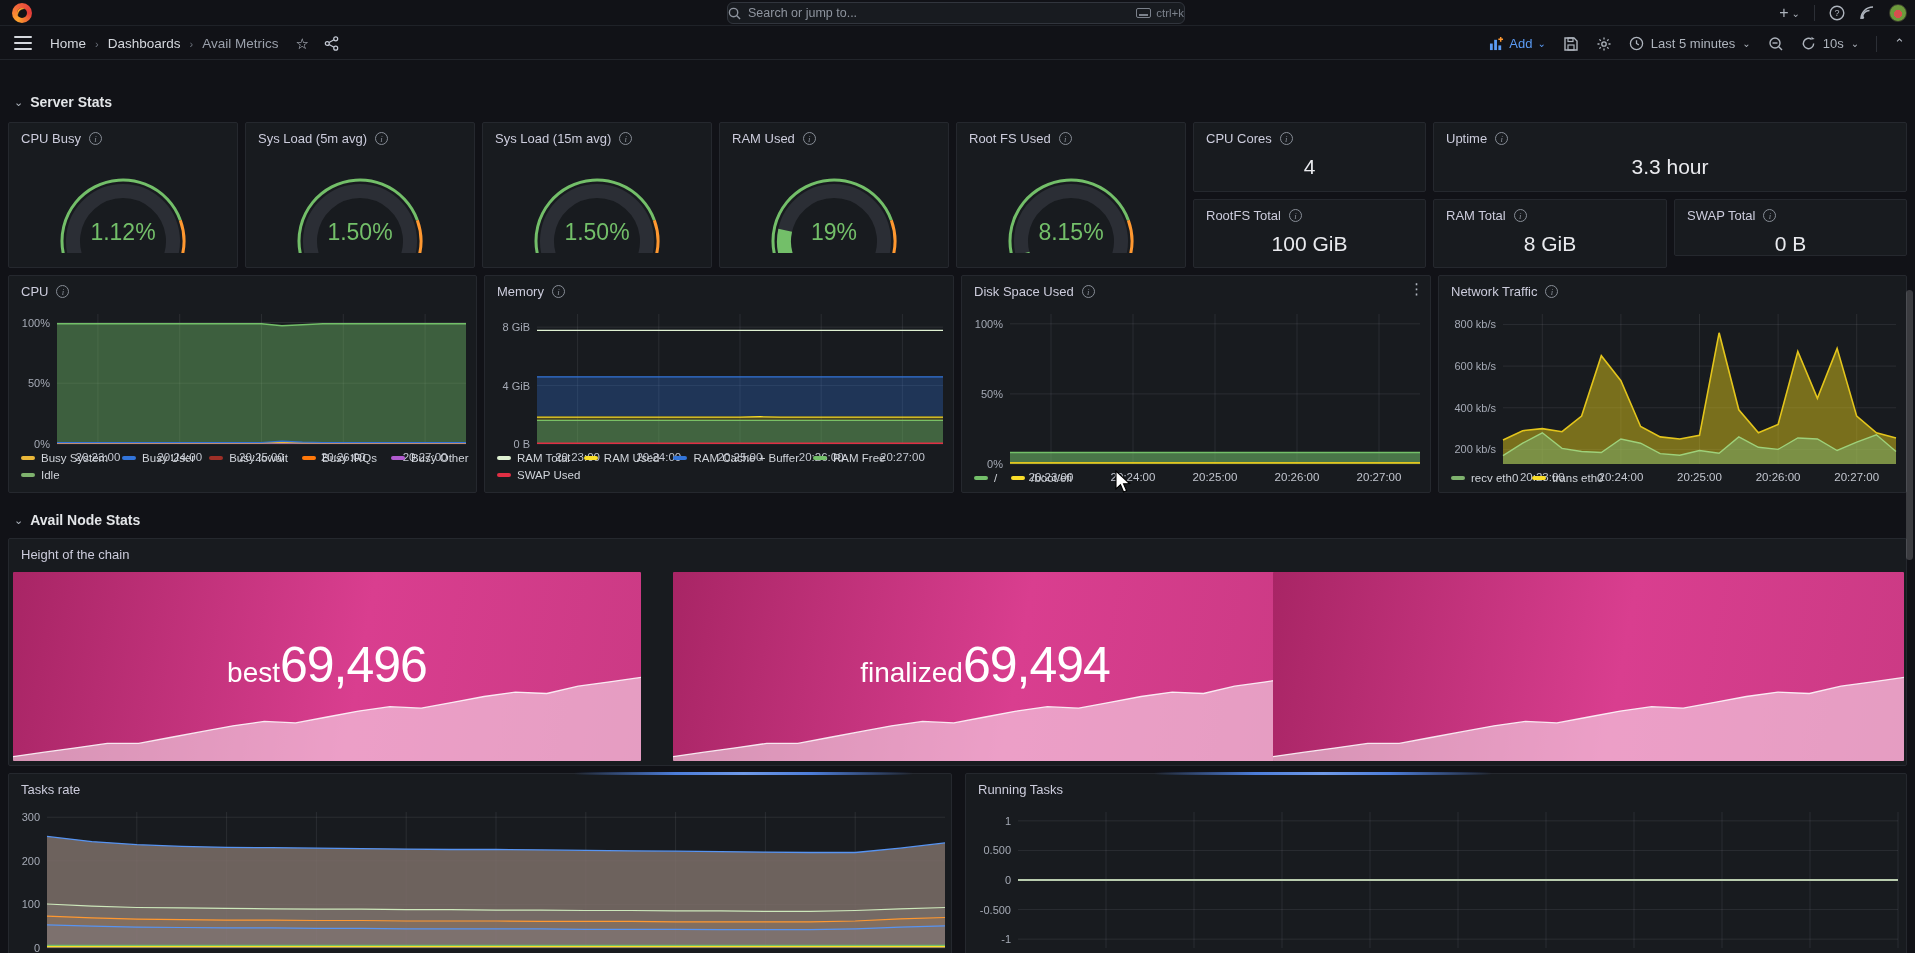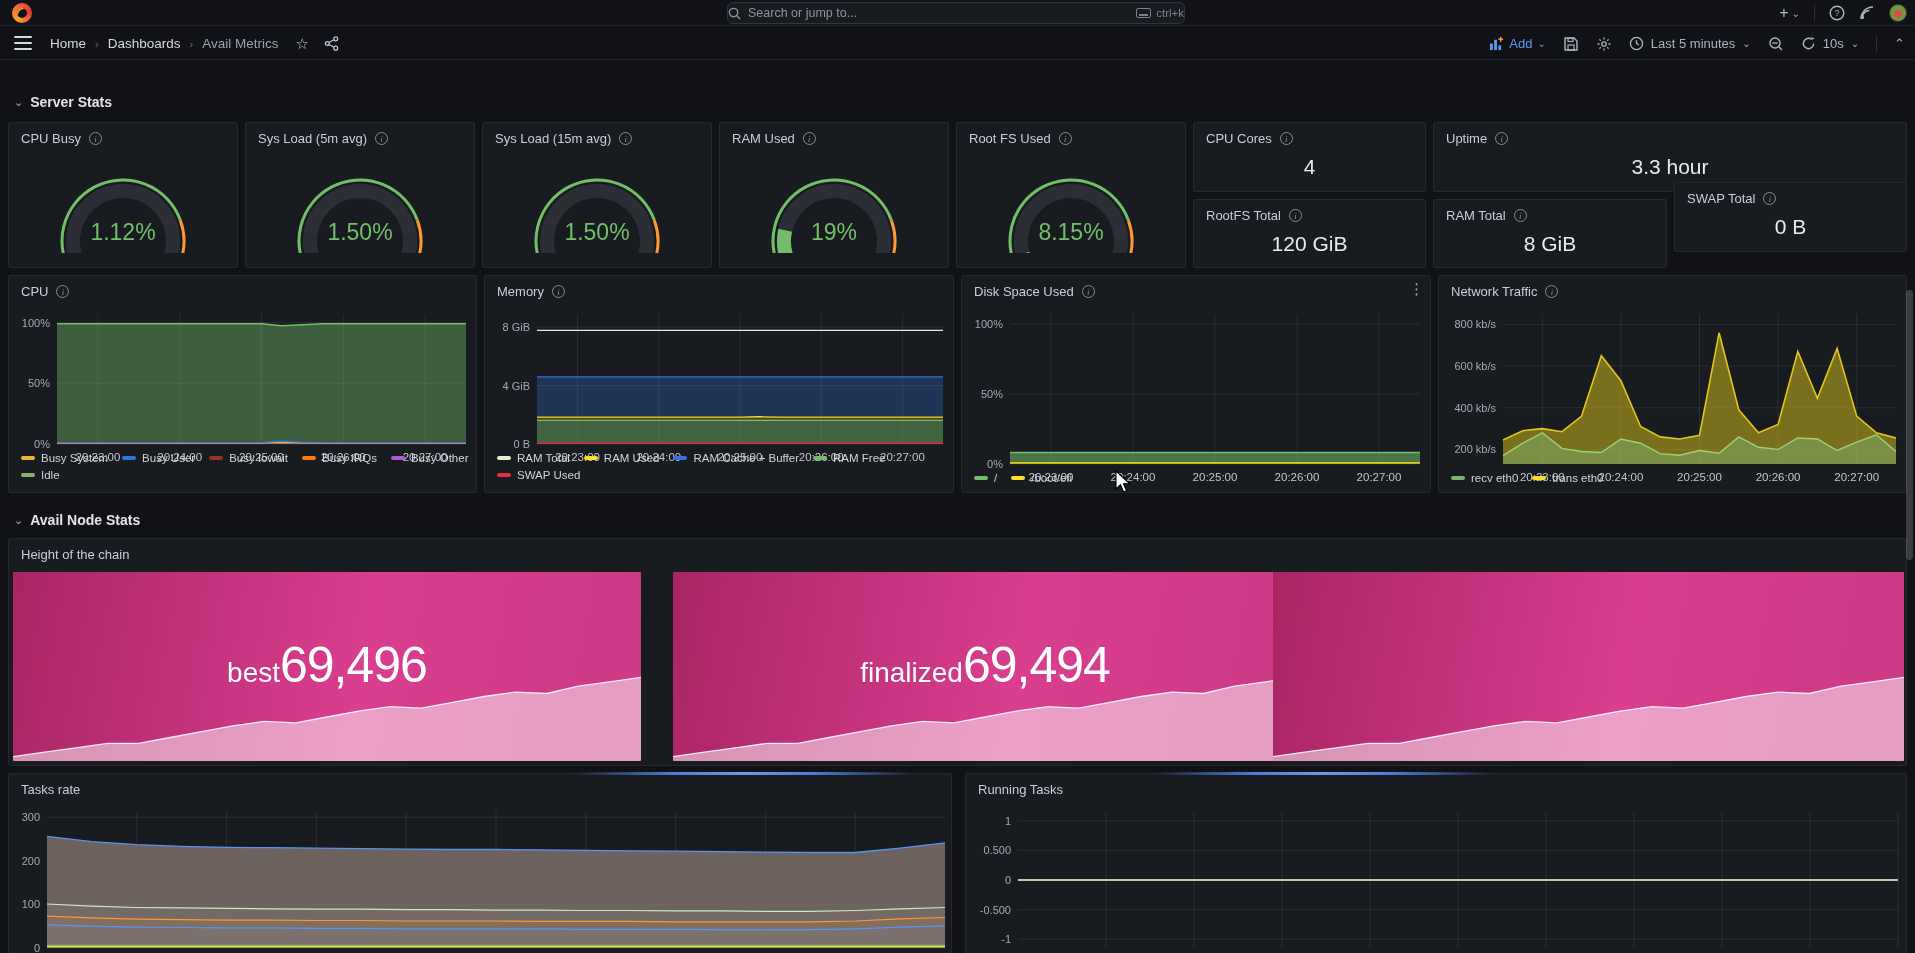--- a/index.html
+++ b/index.html
@@ -265,30 +265,30 @@
         <span>Uptime</span>
         <span class="i-ico">i</span>
       </div>
     <div class="stat-val">3.3 hour</div>
   </div>
   <div class="panel" style="left:1193px; top:199px; width:233px; height:69px;">
     <div class="ptitle">
         <span>RootFS Total</span>
         <span class="i-ico">i</span>
       </div>
-    <div class="stat-val">120 GiB</div>
+    <div class="stat-val">100 GiB</div>
   </div>
   <div class="panel" style="left:1433px; top:199px; width:234px; height:69px;">
     <div class="ptitle">
         <span>RAM Total</span>
         <span class="i-ico">i</span>
       </div>
     <div class="stat-val">8 GiB</div>
   </div>
-  <div class="panel" style="left:1674px; top:182px; width:233px; height:70px;">
+  <div class="panel" style="left:1674px; top:199px; width:233px; height:57px;">
     <div class="ptitle">
         <span>SWAP Total</span>
         <span class="i-ico">i</span>
       </div>
     <div class="stat-val">0 B</div>
   </div>
 
   <div class="panel" style="left:8px; top:275px; width:469px; height:218px;">
     <div class="ptitle">
         <span>CPU</span>

